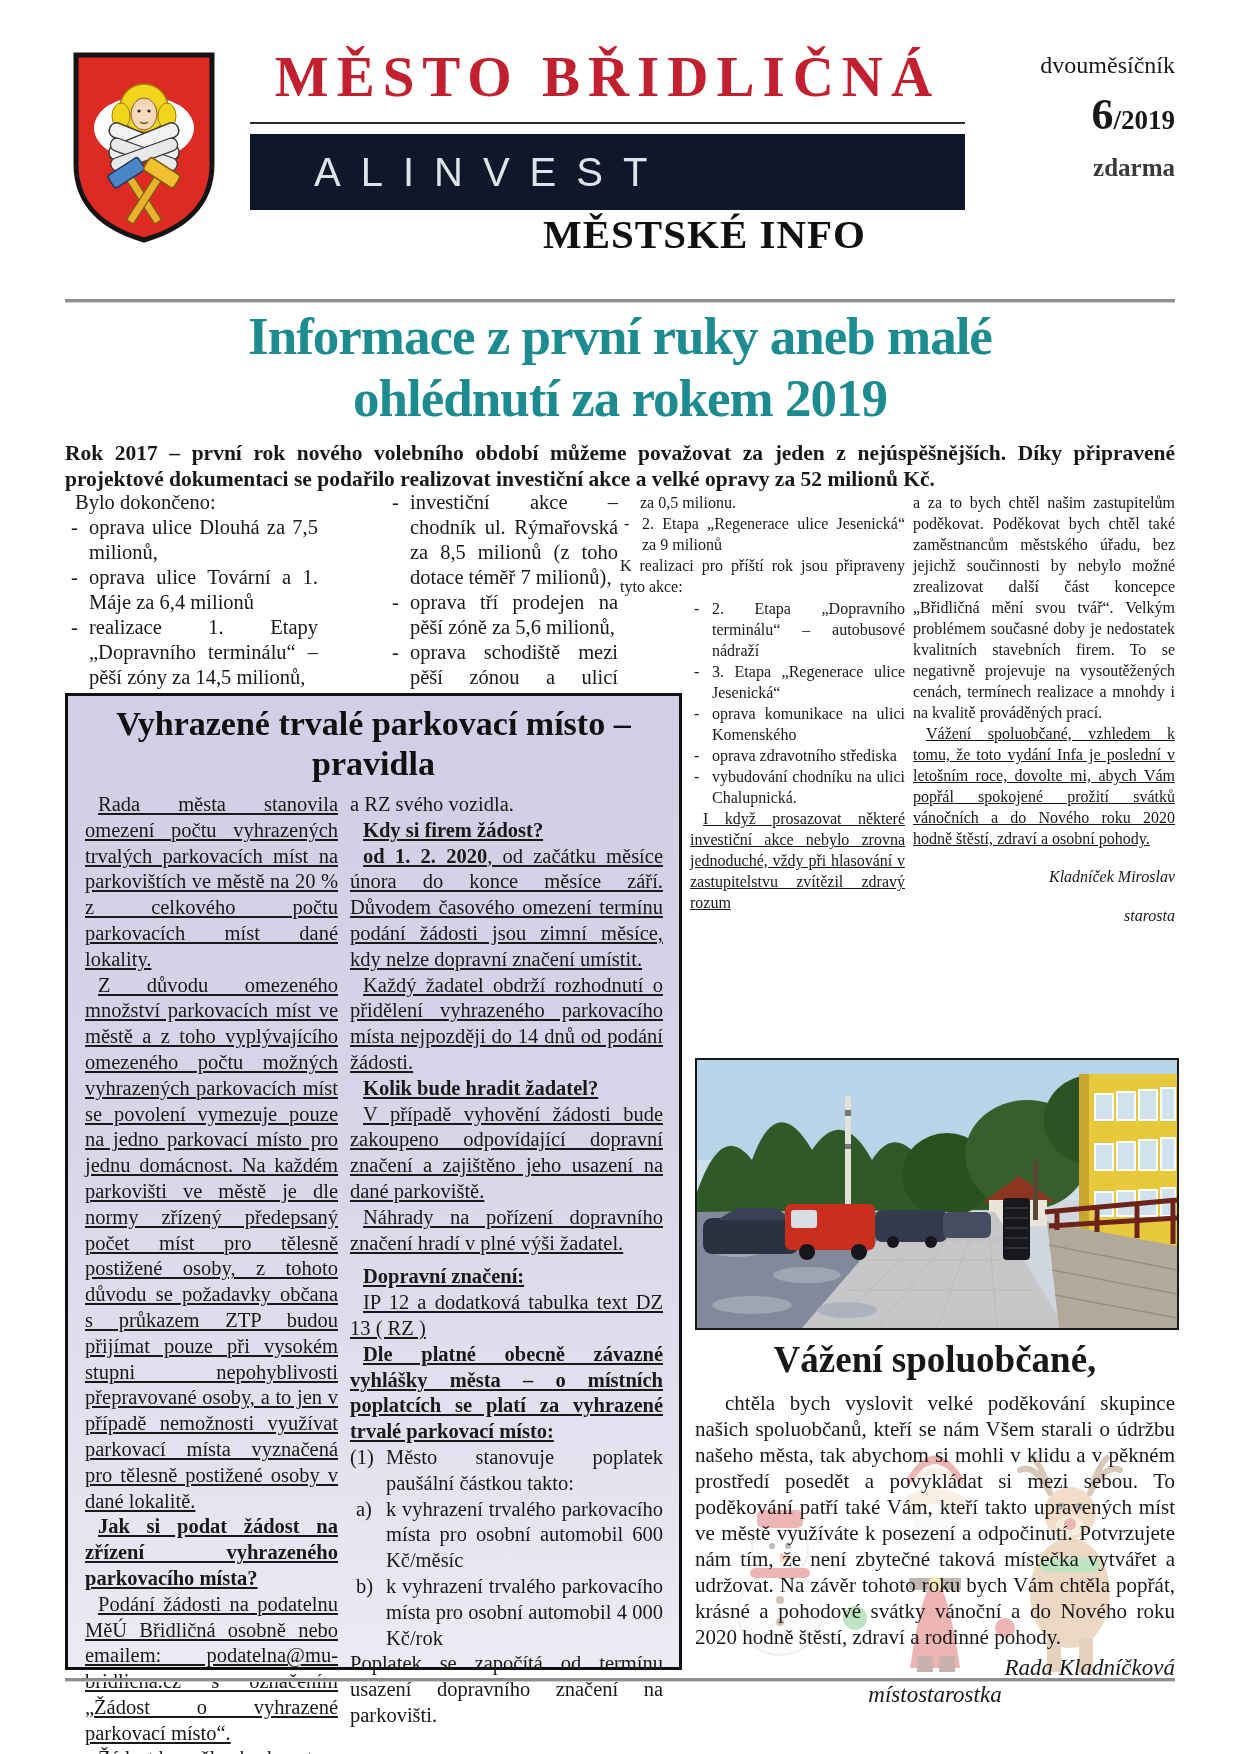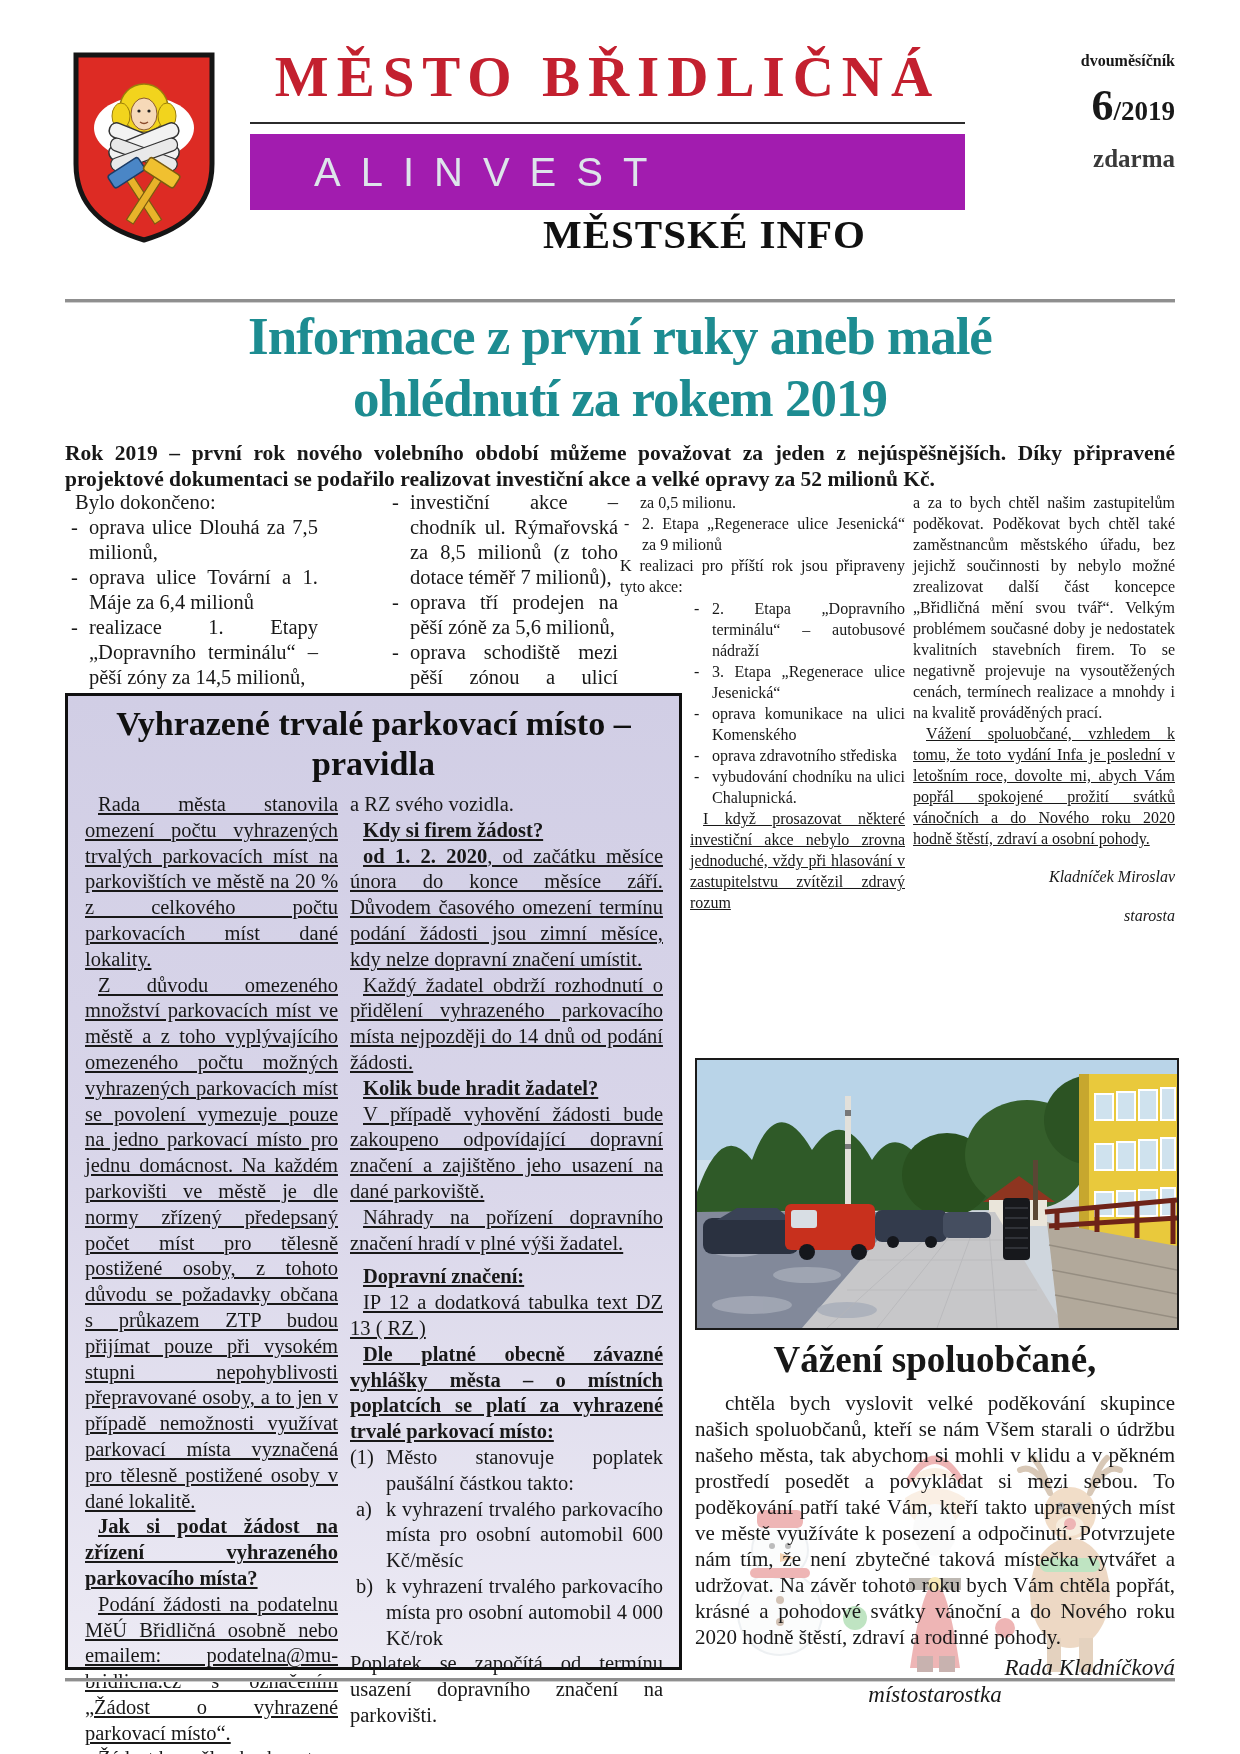--- a/index.html
+++ b/index.html
@@ -4,25 +4,25 @@
 <style>
   html,body{margin:0;padding:0;background:#ffffff;}
   body{width:1240px;height:1754px;position:relative;font-family:"Liberation Serif",serif;color:#181818;overflow:hidden;}
   .abs{position:absolute;}
   .just{text-align:justify;}
   
   .coat{left:68px;top:48px;width:152px;height:200px;}
   .mast-center{left:250px;top:46px;width:715px;}
   .mast-title{font-size:57px;font-weight:bold;color:#c3202f;letter-spacing:8px;text-align:center;line-height:62px;white-space:nowrap;}
   .mast-rule{height:2px;background:#2b2b2b;margin-top:14px;}
-  .banner{margin-top:10px;height:76px;background:#a21caf;display:flex;align-items:center;}
+  .banner{margin-top:10px;height:76px;background:#0f172a;display:flex;align-items:center;}
   .banner-text{color:#dde5ea;font-family:"Liberation Sans",sans-serif;font-weight:400;font-size:40px;letter-spacing:20px;padding-left:64px;}
   .info-title{left:543px;top:210px;font-size:41px;font-weight:bold;letter-spacing:1px;color:#111;}
   .mast-right{right:65px;top:52px;width:220px;text-align:right;}
-  .freq{font-size:16px;font-weight:bold;}
+  .freq{font-size:24px;font-weight:normal;}
   .issue{margin-top:10px;font-weight:bold;}
   .issue-no{font-size:44px;}
   .issue-suffix{font-size:27px;}
   .price{margin-top:14px;font-size:25px;font-weight:bold;color:#3a3a3a;}
   .rule{left:65px;width:1110px;height:3px;background:#8f8f8f;border-bottom:1px solid #cfcfcf;}
   .rule-top{top:299px;}
   .rule-bottom{top:1678px;}
   
   .headline{left:65px;top:305px;width:1110px;text-align:center;color:#1d8c91;font-weight:bold;font-size:53px;line-height:62px;letter-spacing:-1px;}
   .lead{left:65px;top:440px;width:1110px;font-size:21.5px;line-height:26px;font-weight:bold;}
@@ -108,21 +108,21 @@
   <div class="price">zdarma</div>
 </div>
 
 <div class="abs rule rule-top"></div>
 
 <div class="abs headline">
   <div>Informace z první ruky aneb malé</div>
   <div>ohlédnutí za rokem 2019</div>
 </div>
 
-<div class="abs lead just">Rok 2019 – první rok nového volebního období můžeme považovat za jeden z nejúspěšnějších. Díky připravené projektové dokumentaci se podařilo realizovat investiční akce a velké opravy za 52 milionů Kč.</div>
+<div class="abs lead just">Rok 2017 – první rok nového volebního období můžeme považovat za jeden z nejúspěšnějších. Díky připravené projektové dokumentaci se podařilo realizovat investiční akce a velké opravy za 52 milionů Kč.</div>
 
 <div class="abs col1 colA">
   <div style="padding-left:10px;">Bylo dokončeno:</div>
   <div class="ditem just">oprava ulice Dlouhá za 7,5 milionů,</div>
   <div class="ditem just">oprava ulice Tovární a 1. Máje za 6,4 milionů</div>
   <div class="ditem just">realizace 1. Etapy „Dopravního terminálu“ – pěší zóny za 14,5 milionů,</div>
 </div>
 
 <div class="abs col2 colA">
   <div class="ditem just">investiční akce – chodník ul. Rýmařovská za 8,5 milionů (z toho dotace téměř 7 milionů),</div>

